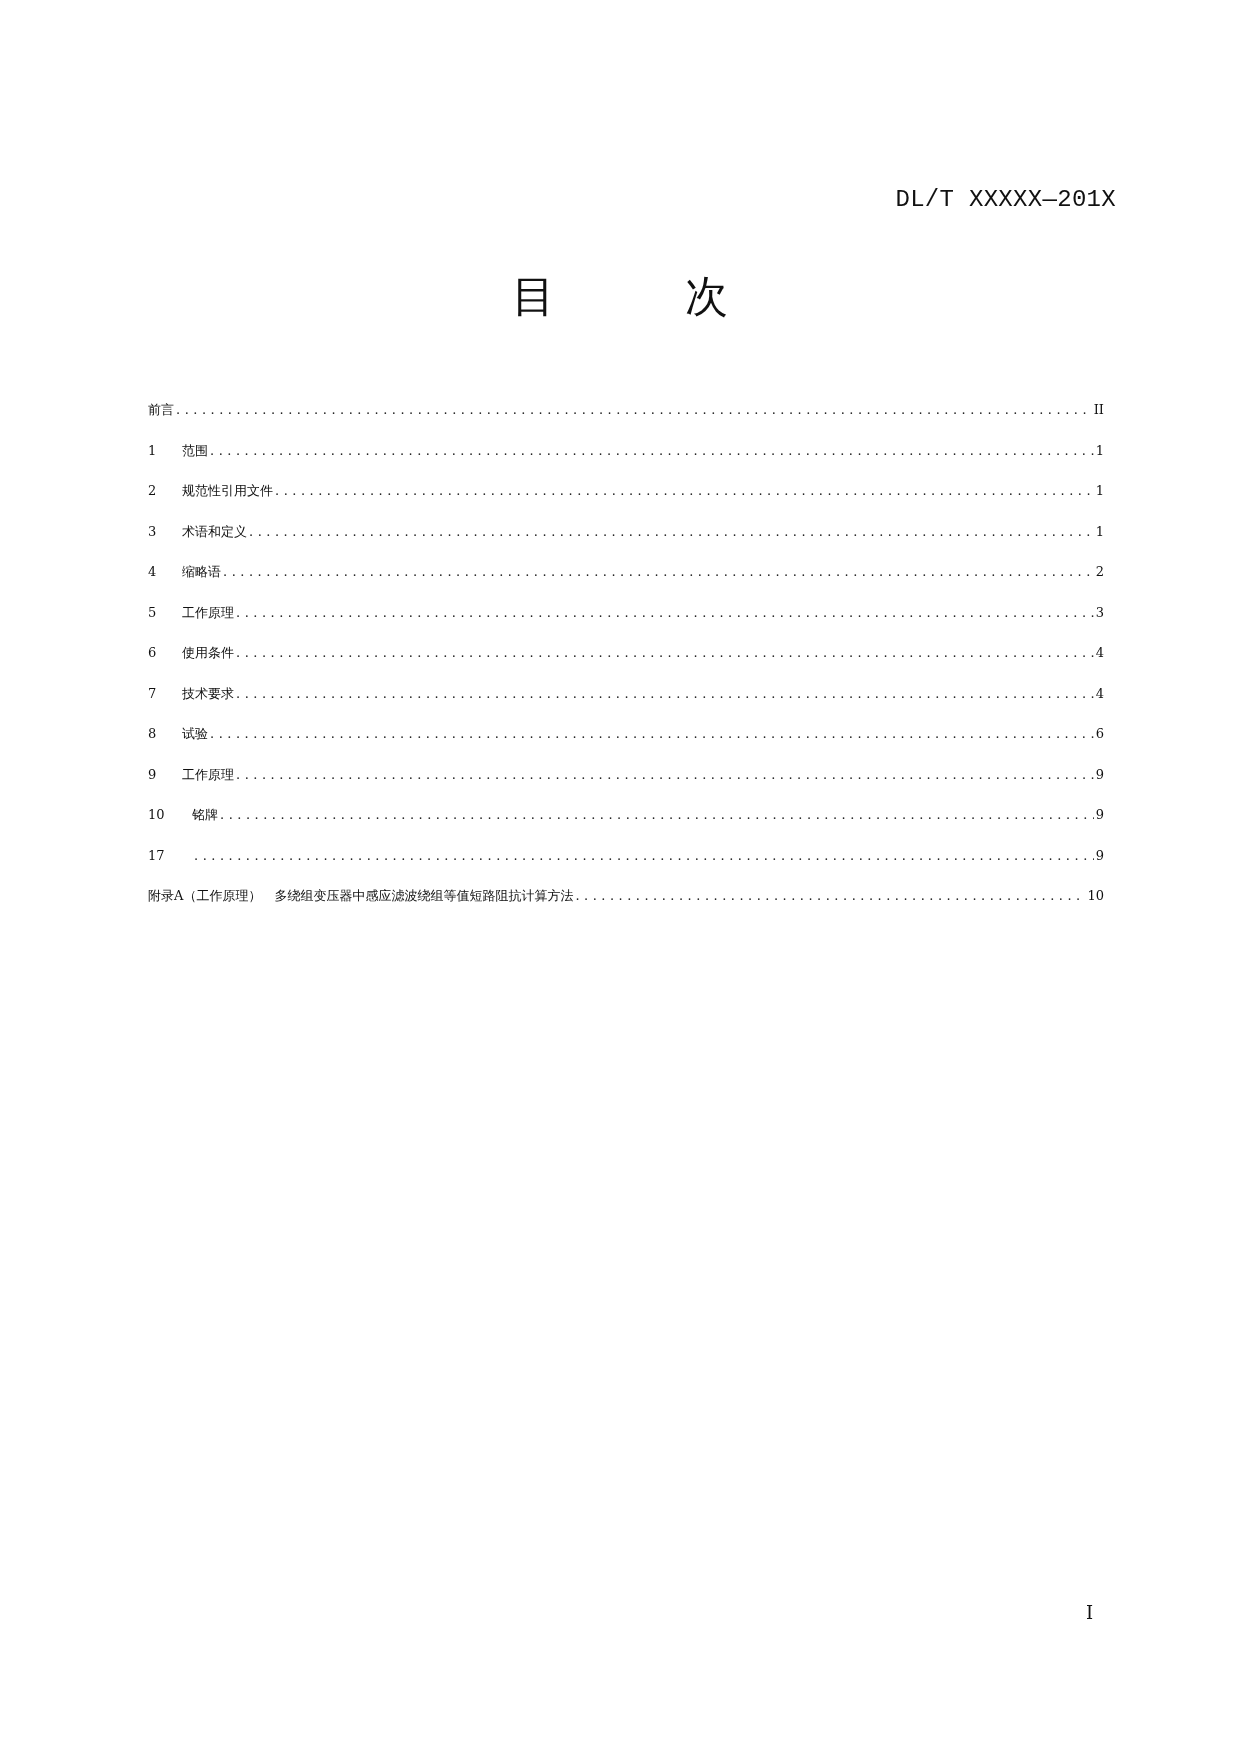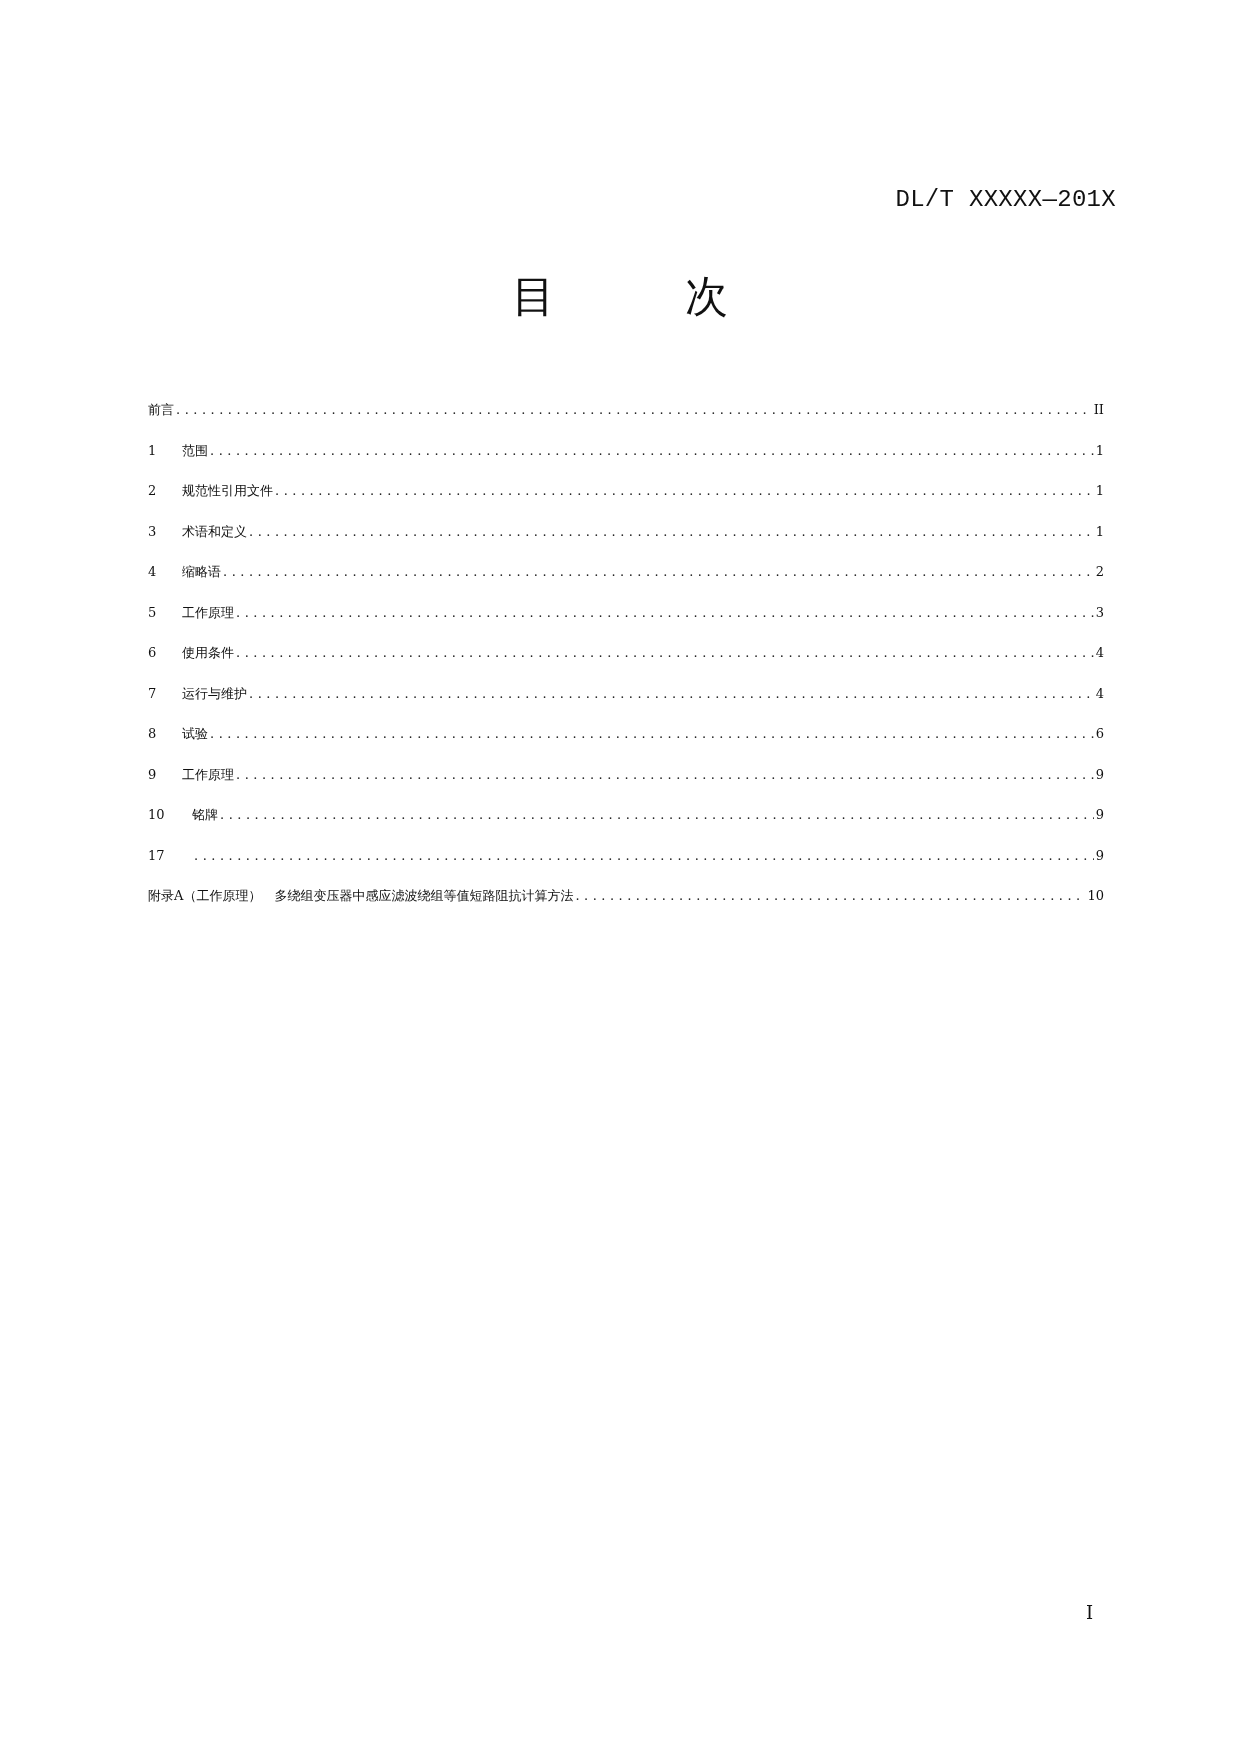--- a/index.html
+++ b/index.html
@@ -81,21 +81,21 @@
     <span class="toc-page">3</span>
   </div>
   <div class="toc-row">
     <span class="toc-num">6</span>
     <span class="toc-label">使用条件</span>
     <span class="leader"></span>
     <span class="toc-page">4</span>
   </div>
   <div class="toc-row">
     <span class="toc-num">7</span>
-    <span class="toc-label">运行与维护</span>
+    <span class="toc-label">技术要求</span>
     <span class="leader"></span>
     <span class="toc-page">4</span>
   </div>
   <div class="toc-row">
     <span class="toc-num">8</span>
     <span class="toc-label">试验</span>
     <span class="leader"></span>
     <span class="toc-page">6</span>
   </div>
   <div class="toc-row">

